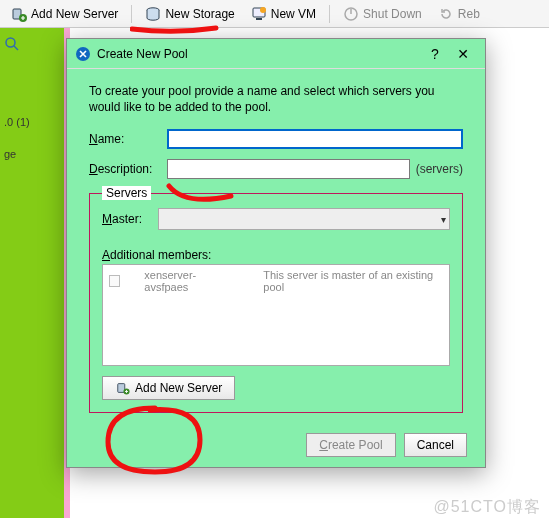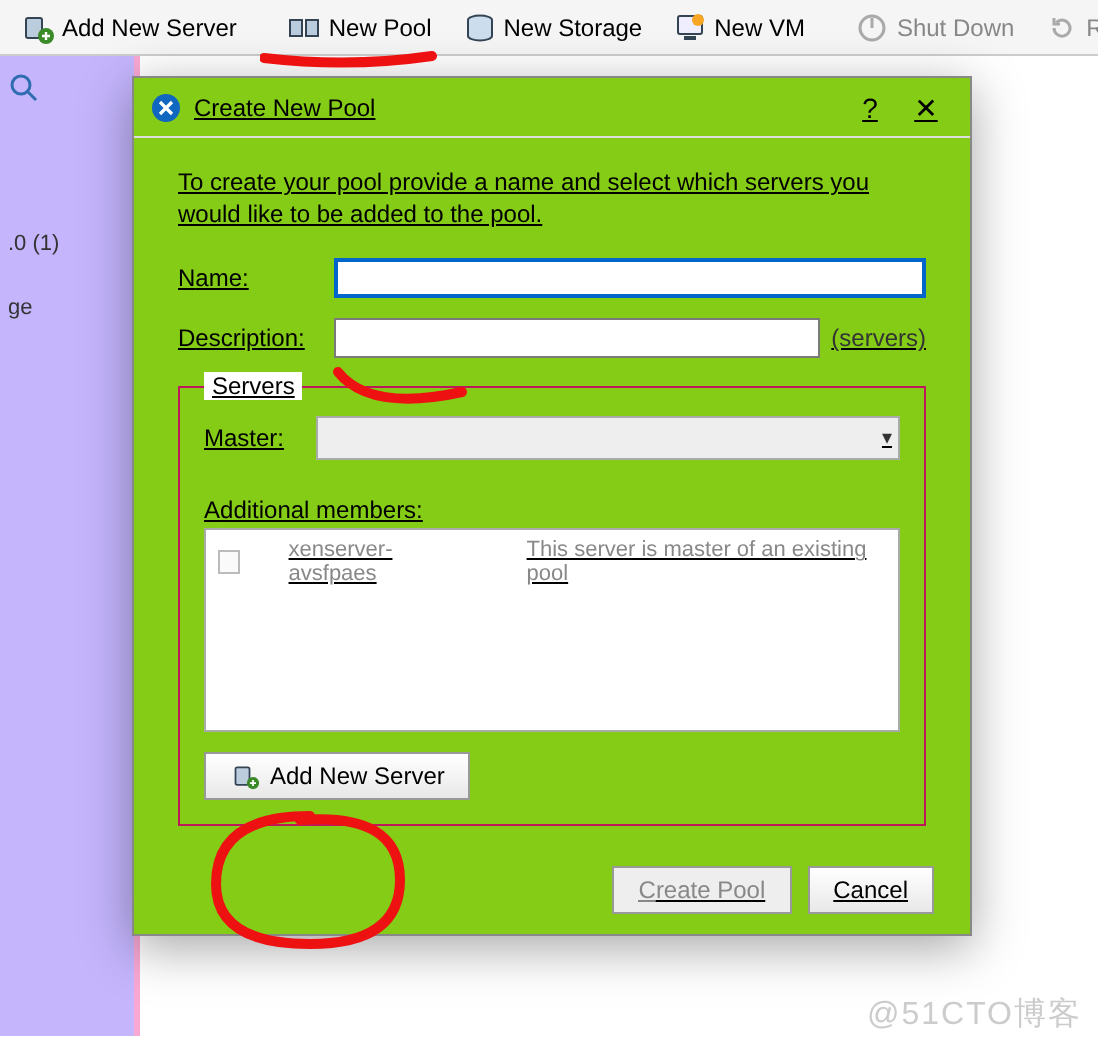--- a/index.html
+++ b/index.html
@@ -32,40 +32,39 @@
     border: 1px solid transparent;
     cursor: pointer;
     white-space: nowrap;
   }
   .icon16 { width:16px; height:16px; display:inline-flex; align-items:center; justify-content:center; }
   .sep { width:1px; height:18px; background:#ccc; margin:0 4px; }
   .disabled { color:#888; }
   .tree-area {
     position:absolute;
     top:28px; left:0; width:70px; height:490px;
-    border-right:3px solid #f9a8d4;
-    background:#c4b5fd;
+    border-right:6px solid #f9a8d4;
+    background:#84cc16;
     padding:4px;
     font-size:11px;
     color:#333;
   }
   .searchrow { display:flex; align-items:center; height:24px; }
   .overlay {
     position: absolute;
     left: 66px;
     top: 38px;
     width: 420px;
     height: 430px;
-    background: #84cc16;
+    background: #86efac;
     border: 1px solid #888;
     box-shadow: 0 6px 24px rgba(0,0,0,0.35);
     display:flex;
     flex-direction:column;
     z-index:10;
-    text-decoration:underline;
   }
   .titlebar {
     display:flex;
     align-items:center;
     height:30px;
     padding:0 8px;
     border-bottom:1px solid #ddd;
   }
   .titlebar .ttext { flex:1; font-size:12px; }
   .winbtn { width:28px; text-align:center; cursor:pointer; font-size:14px; }
@@ -141,29 +140,20 @@
     <span class="icon16">
       <svg viewBox="0 0 16 16" width="16" height="16">
           <rect x="2" y="3" width="8" height="10" rx="1" fill="#bcd" stroke="#345" stroke-width="1"></rect>
           <circle cx="12" cy="12" r="4" fill="#3a8a27"></circle>
           <path d="M12 10v4M10 12h4" stroke="#fff" stroke-width="1.2"></path>
         </svg>
     </span>
     <span>Add New Server</span>
   </div>
   <div class="sep"></div>
-  <div class="tbtn">
-    <span class="icon16">
-      <svg viewBox="0 0 16 16" width="16" height="16">
-          <rect x="1" y="4" width="6" height="8" fill="#bcd" stroke="#345"></rect>
-          <rect x="9" y="4" width="6" height="8" fill="#bcd" stroke="#345"></rect>
-        </svg>
-    </span>
-    <span>New Pool</span>
-  </div>
   <div class="tbtn">
     <span class="icon16">
       <svg viewBox="0 0 16 16" width="16" height="16">
           <ellipse cx="8" cy="4" rx="6" ry="2.2" fill="#cde" stroke="#345"></ellipse>
           <path d="M2 4v8a6 2.2 0 0 0 12 0V4" fill="#cde" stroke="#345"></path>
         </svg>
     </span>
     <span>New Storage</span>
   </div>
   <div class="tbtn">

